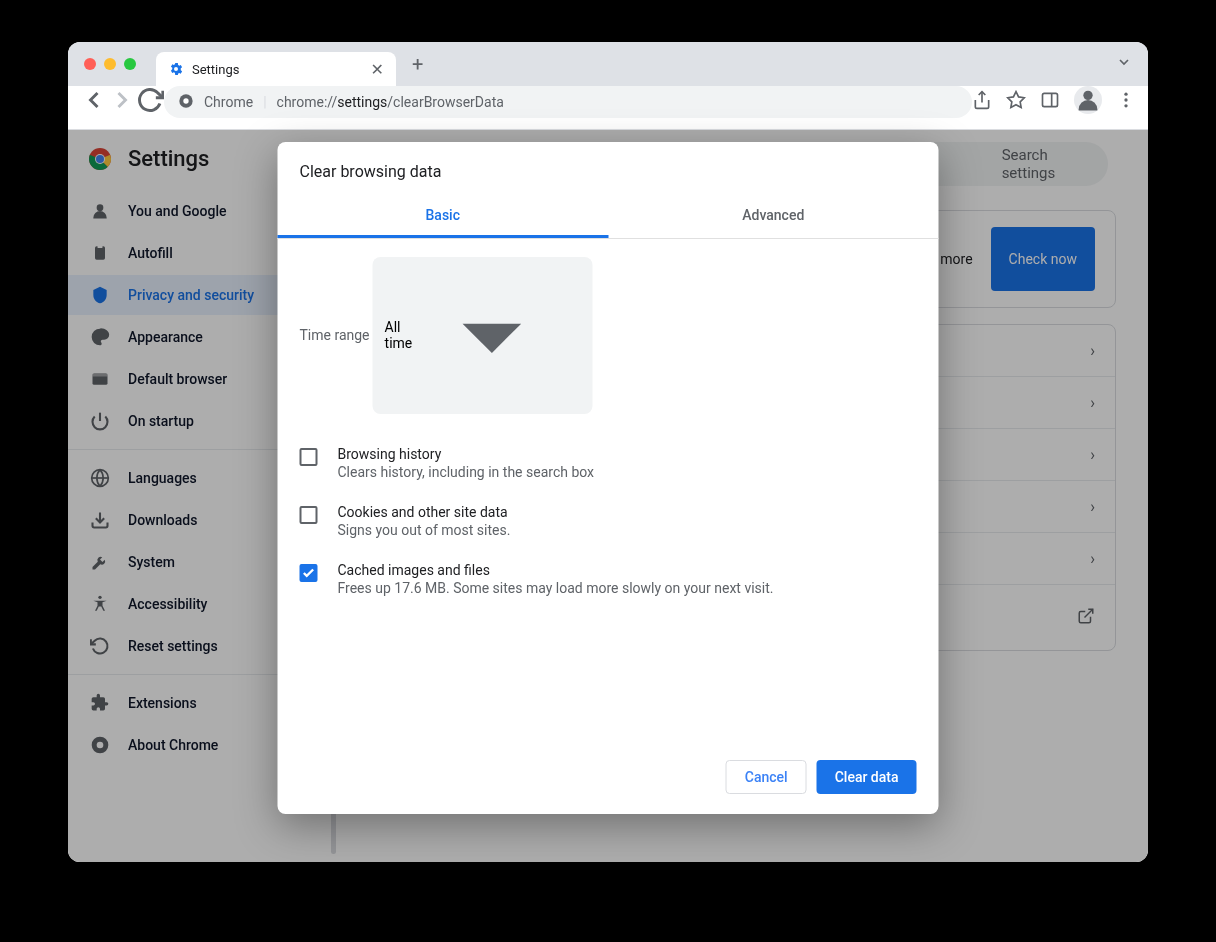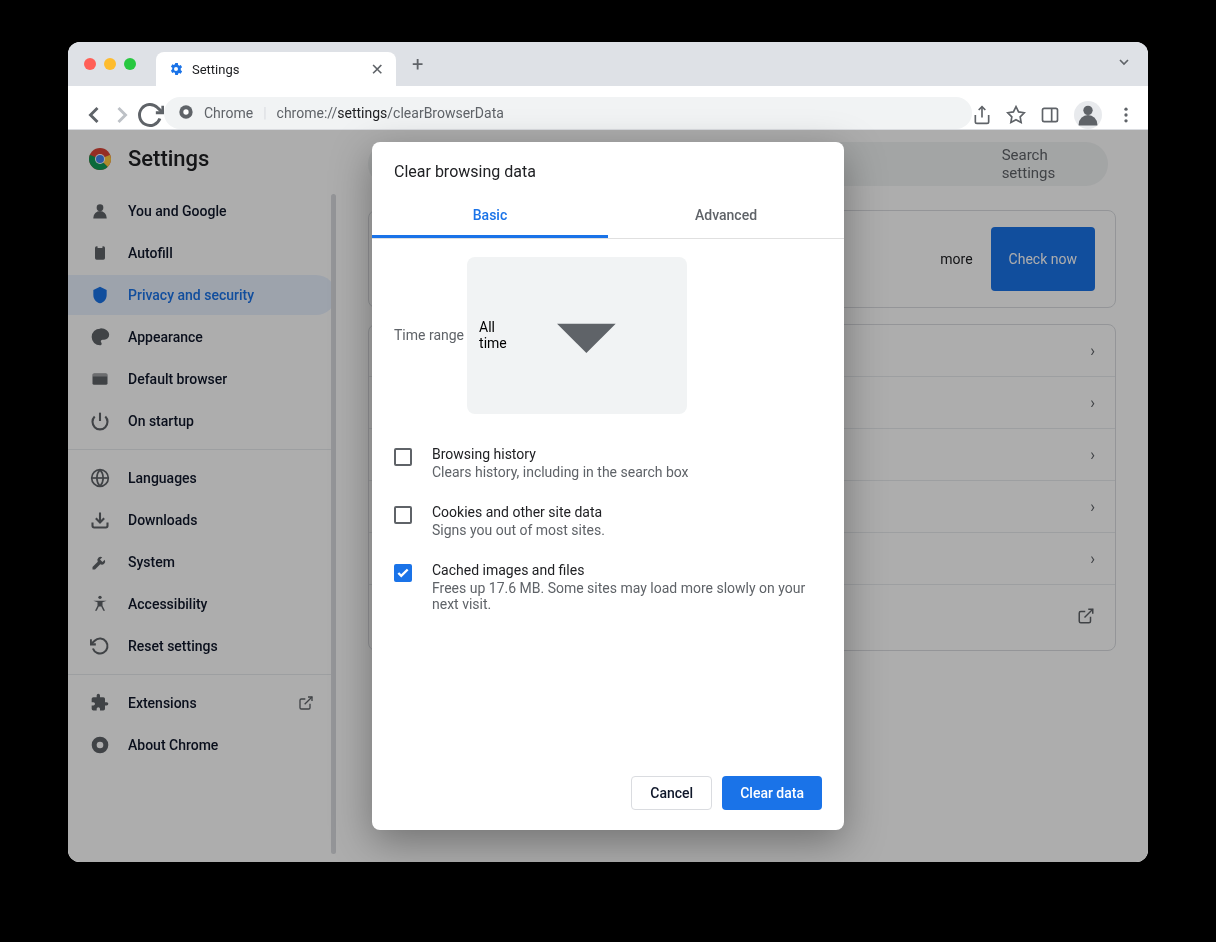--- a/index.html
+++ b/index.html
@@ -14,21 +14,21 @@
     .dot-y { background: #febc2e; }
     .dot-g { background: #28c840; }
     .tab { background: #fff; height: 34px; border-radius: 8px 8px 0 0; display: flex; align-items: center; padding: 0 12px; gap: 8px; margin-top: 10px; width: 240px; }
     .tab-icon { width: 16px; height: 16px; display:flex; align-items:center; justify-content:center;}
     .tab-title { font-size: 13px; color: #202124; flex: 1; }
     .tab-close { color: #5f6368; font-size: 16px; cursor: pointer; }
     .new-tab { color: #5f6368; font-size: 20px; margin-left: 8px; cursor: pointer; }
     .window-chevron { margin-left: auto; color: #5f6368; }
     
     
-    .toolbar { height: 44px; background: #fff; border-bottom: 1px solid #dadce0; display: flex; align-items: flex-end; padding: 0 12px; }
+    .toolbar { height: 44px; background: #fff; border-bottom: 1px solid #dadce0; display: flex; align-items: flex-start; padding: 0 12px; }
     .nav-btn { width: 28px; height: 28px; display: flex; align-items: center; justify-content: center; color: #5f6368; cursor: pointer; border-radius: 50%; }
     .nav-btn.disabled { color: #bdc1c6; }
     .omnibox { flex: 1; height: 32px; background: #f1f3f4; border-radius: 16px; display: flex; align-items: center; padding: 0 14px; gap: 10px; color: #5f6368; font-size: 14px; }
     .omni-url b { color: #202124; font-weight: 400; }
     .tool-icons { display: flex; gap: 14px; align-items: center; color: #5f6368; }
     .tool-icon { width: 20px; height: 20px; display:flex; align-items:center; justify-content:center; cursor:pointer;}
     .avatar-circle { width: 28px; height: 28px; border-radius: 50%; background: #e8eaed; display:flex; align-items:center; justify-content:center;}
     
     
     .content { position: absolute; top: 88px; left: 0; right: 0; bottom: 0; background: #fff; display: flex; }
@@ -56,37 +56,37 @@
     .card-row:first-child { border-top: none; }
     .card-row .row-icon { width: 22px; height:22px; color:#5f6368; display:flex; align-items:center; justify-content:center; flex-shrink:0;}
     .row-text { flex:1; }
     .row-title { font-size: 14px; color: #202124; }
     .row-sub { font-size: 13px; color: #5f6368; margin-top: 2px;}
     .row-chevron { color: #5f6368; }
     .check-btn { background: #1a73e8; color: #fff; border: none; padding: 24px 18px; border-radius: 4px; font-size: 14px; cursor:pointer;}
     .ext-link-icon { color: #5f6368; }
     
     
-    .dialog { position: absolute; z-index: 10; top: 100px; left: 50%; transform: translateX(-50%); width: 472px; background: #fff; border-radius: 8px; box-shadow: 0 12px 40px rgba(0,0,0,0.35); }
+    .dialog { position: absolute; z-index: 10; top: 100px; left: 50%; transform: translateX(-50%); width: 661px; background: #fff; border-radius: 8px; box-shadow: 0 12px 40px rgba(0,0,0,0.35); }
     .dialog-title { padding: 20px 22px 14px; font-size: 16px; color: #202124; }
     .dialog-tabs { display: flex; border-bottom: 1px solid #e0e0e0; }
     .dialog-tab { flex: 1; text-align: center; padding: 12px; font-size: 14px; color: #5f6368; cursor: pointer; font-weight: 500;}
     .dialog-tab.active { color: #1a73e8; border-bottom: 3px solid #1a73e8; }
     .dialog-body { padding: 18px 22px; }
     .time-row { display: flex; align-items: center; gap: 3px; margin-bottom: 20px; }
     .time-label { font-size: 14px; color: #5f6368; }
     .time-select { background: #f1f3f4; border: none; padding: 8px 30px 8px 12px; font-size: 14px; border-radius: 8px; cursor: pointer; position: relative; width: 220px; display:flex; align-items:center; justify-content:space-between;}
     .check-row { display: flex; gap: 20px; padding: 12px 0; }
     .checkbox { width: 18px; height: 18px; border: 2px solid #5f6368; border-radius: 2px; flex-shrink: 0; margin-top: 2px; cursor:pointer; display:flex; align-items:center; justify-content:center;}
     .checkbox.checked { background: #1a73e8; border-color: #1a73e8; color: #fff; }
     .check-text .ct-title { font-size: 14px; color: #202124; }
     .check-text .ct-sub { font-size: 14px; color: #5f6368; margin-top: 2px;}
     .dialog-actions { display: flex; justify-content: flex-end; gap: 10px; padding: 14px 22px 20px; margin-top: 120px;}
     .btn { padding: 8px 18px; border-radius: 4px; font-size: 14px; cursor: pointer; font-weight: 500;}
-    .btn-secondary { background: #fff; color: #0f172a; border: 1px solid #dadce0; }
+    .btn-secondary { background: #fff; color: #3b82f6; border: 1px solid #dadce0; }
     .btn-primary { background: #1a73e8; color: #fff; border: none; }
     
     svg { width: 100%; height: 100%; }
   </style>
 </head>
 <body>
 
 <div class="window">
 
   <div class="titlebar">

